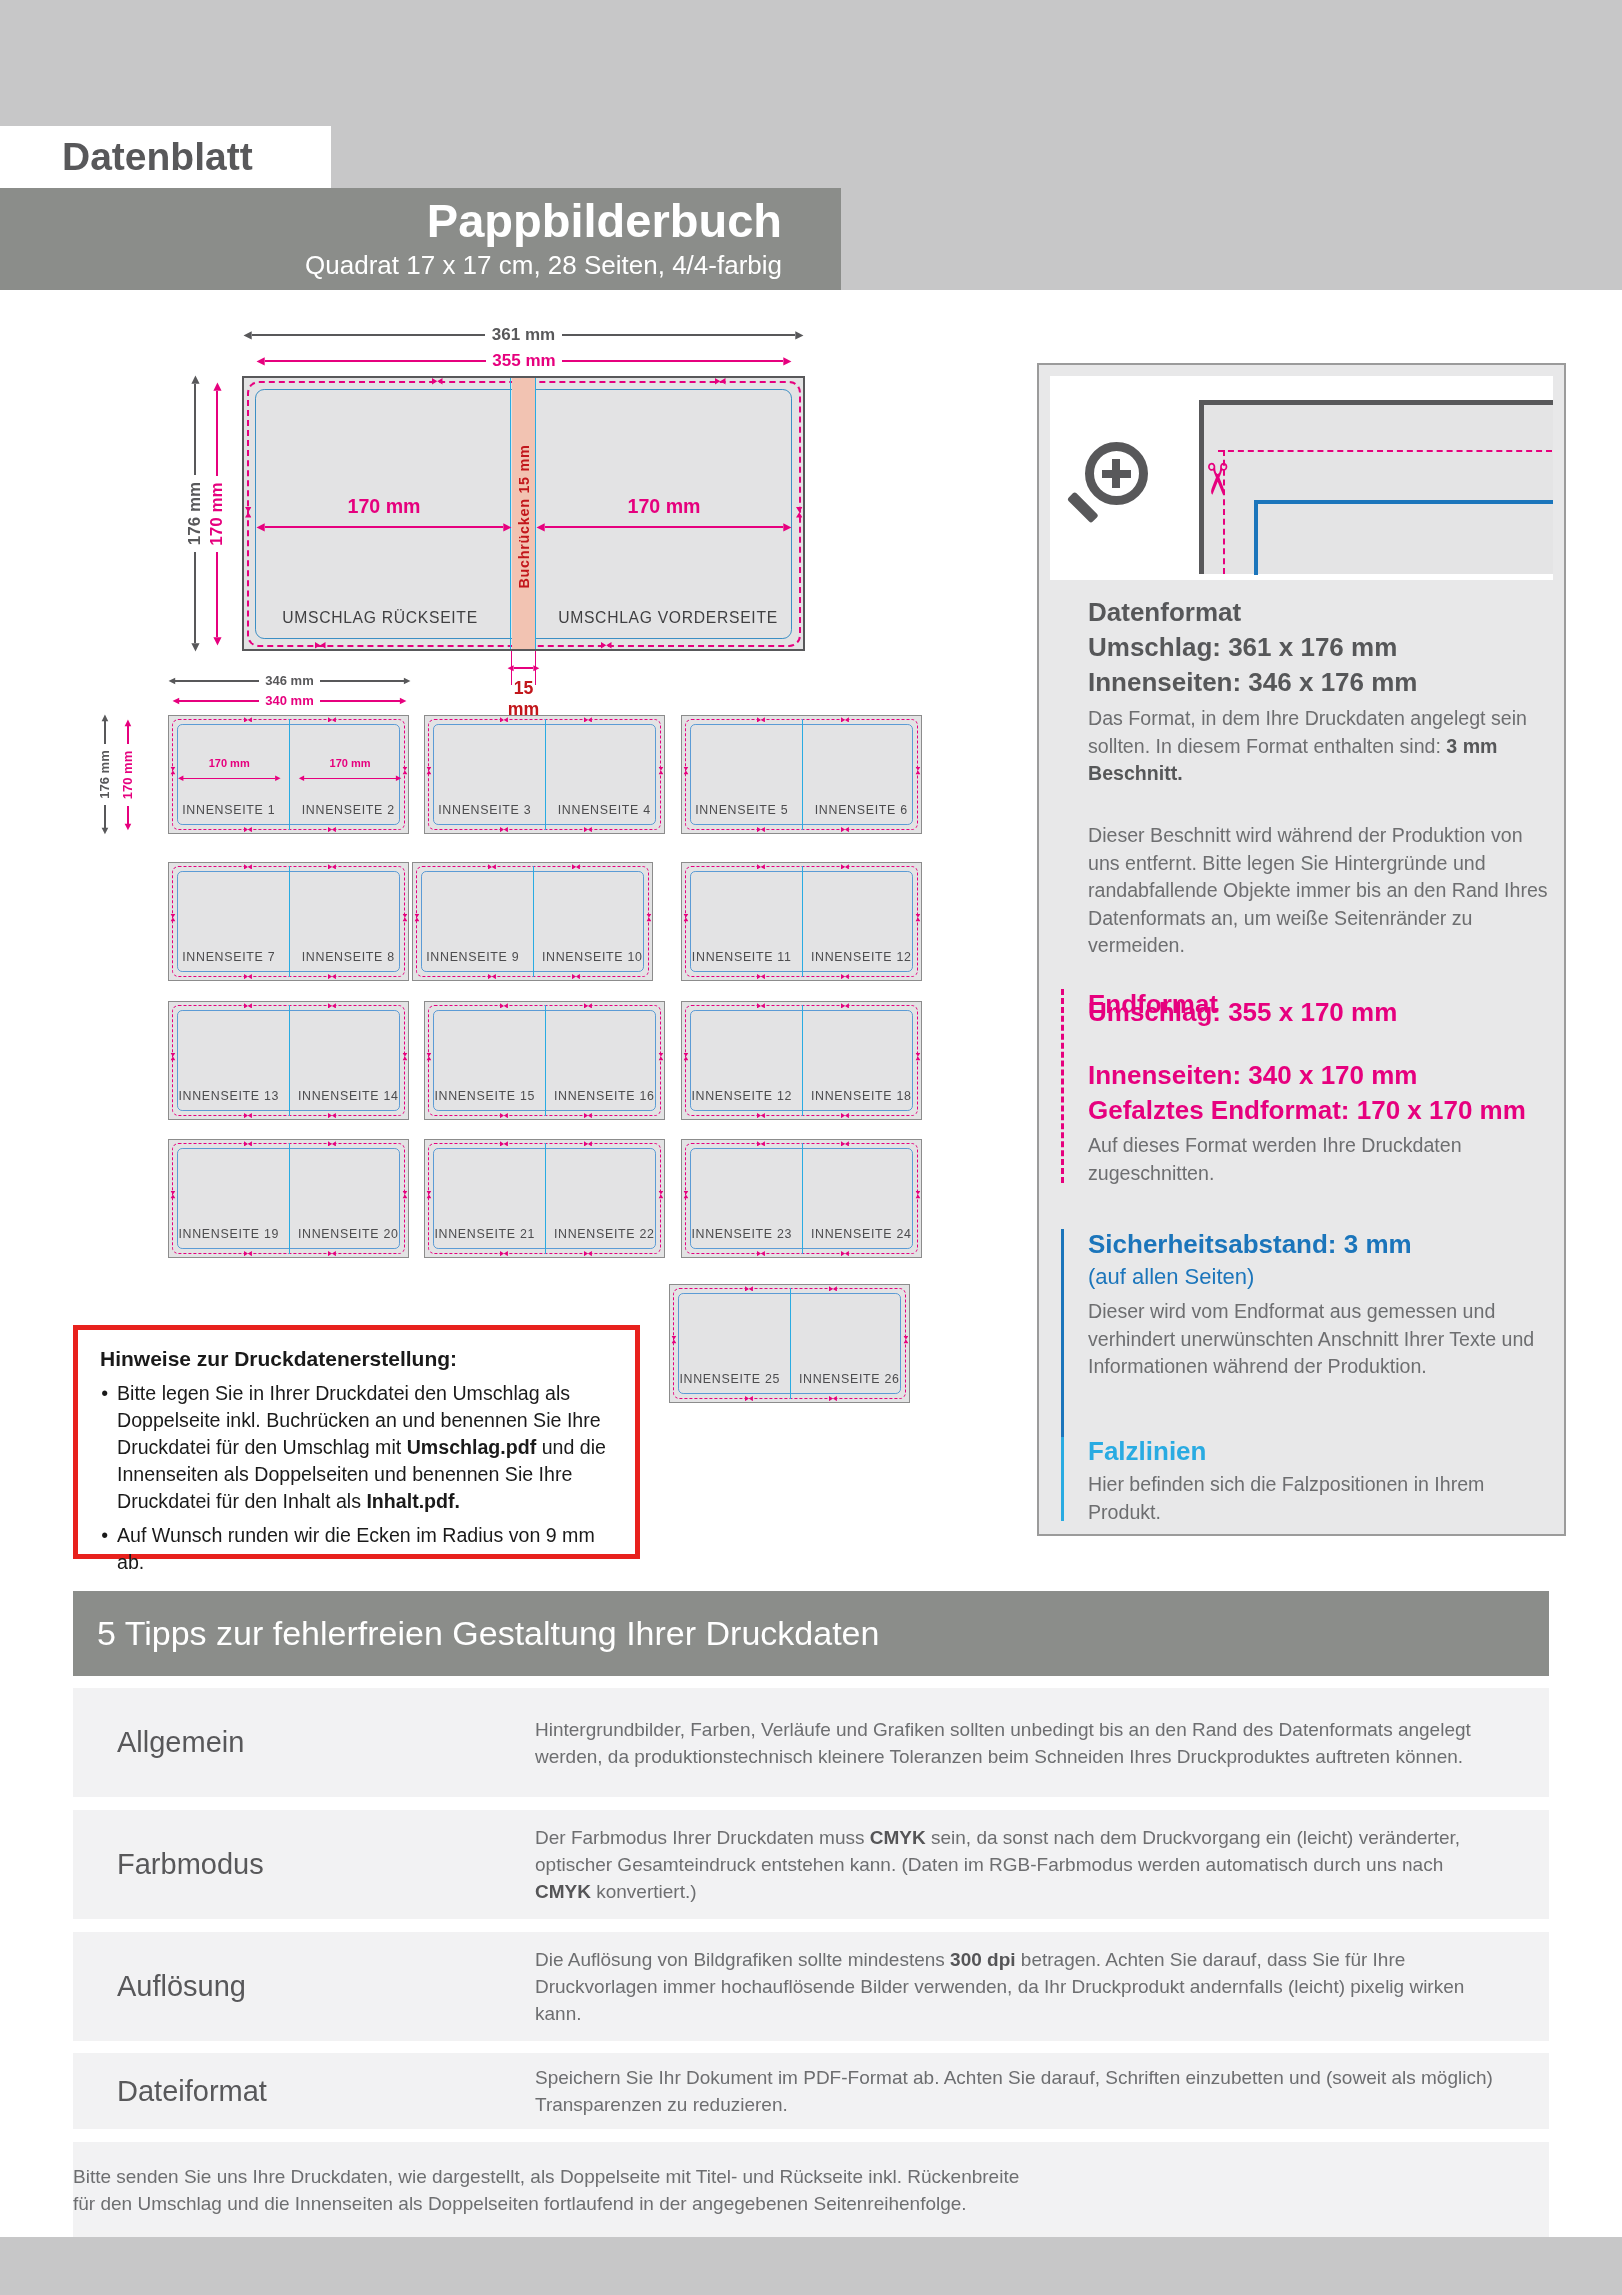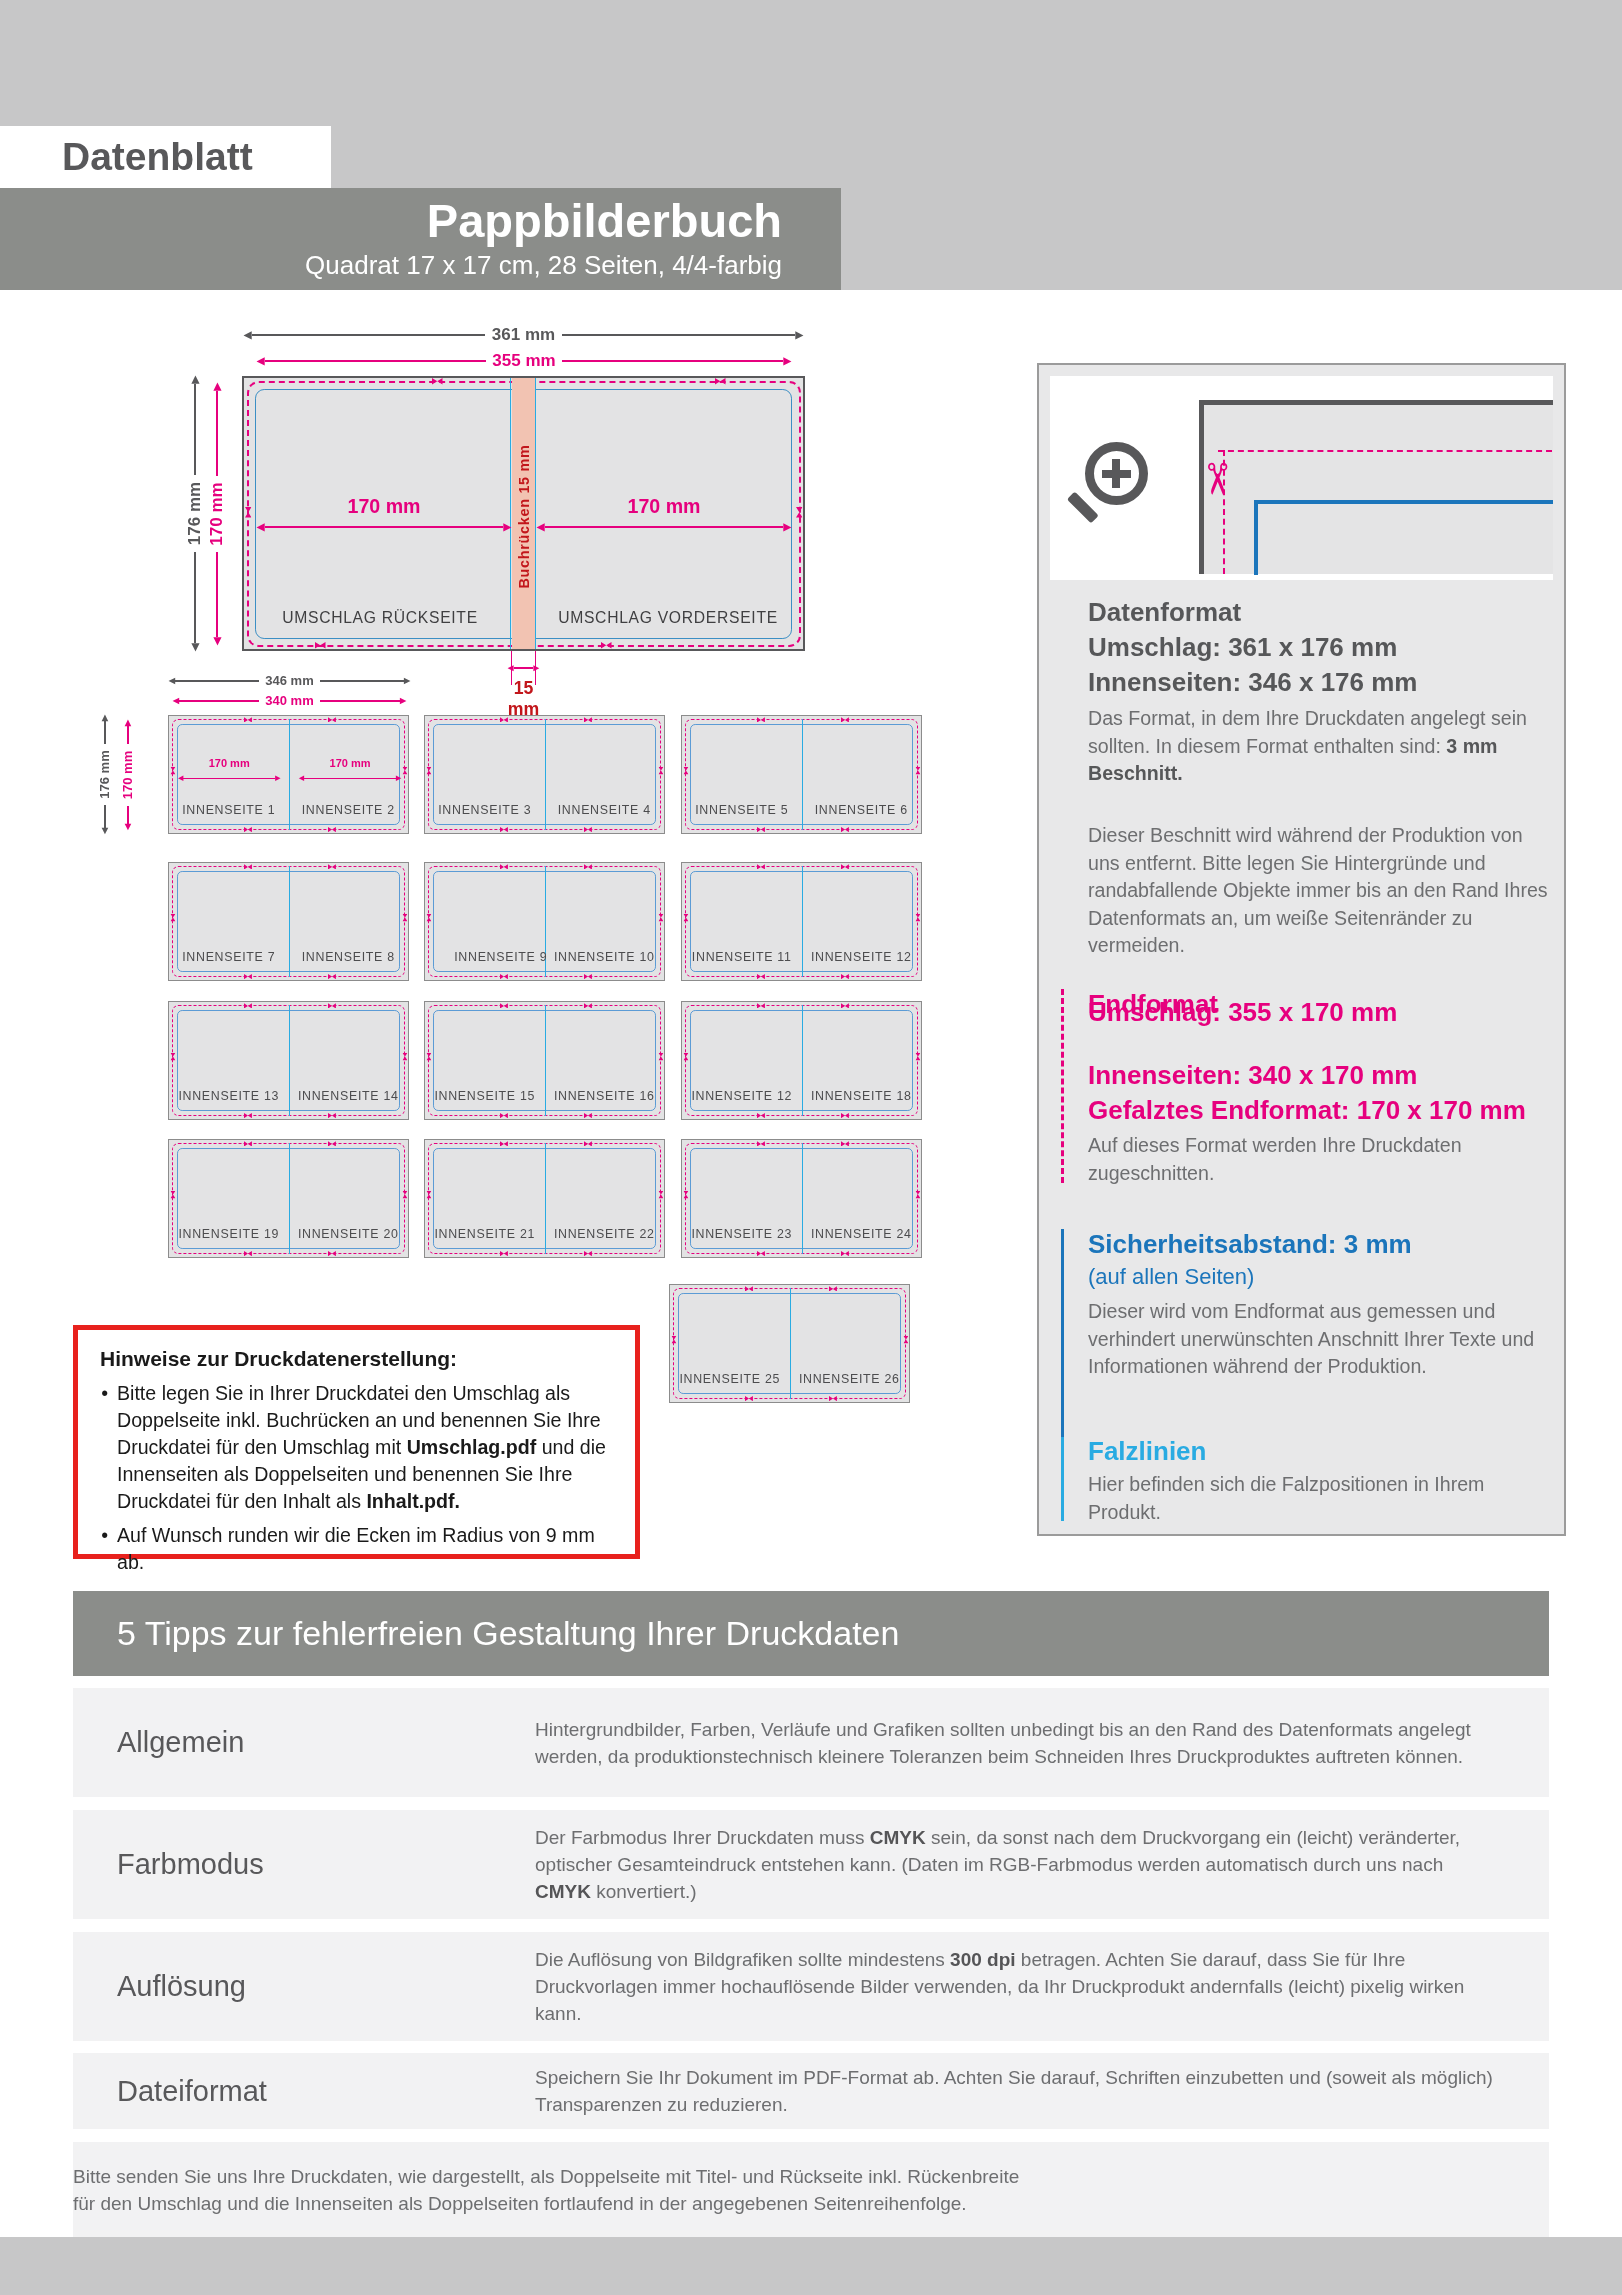--- a/index.html
+++ b/index.html
@@ -84,21 +84,21 @@
   .minidim .toplbl{position:absolute;left:50%;transform:translateX(-50%);top:-17px;font-size:11px;}
 
   
   .redbox{left:73px;top:1325px;width:567px;height:234px;border:5.9px solid #e8211d;background:#fff;box-sizing:border-box;padding:17px 22px;color:#1a1a1a;}
   .redbox h3{margin:0 0 9.2px 0;font-size:21px;}
   .redbox .bullet{position:relative;padding-left:17px;font-size:19.6px;line-height:27px;margin-bottom:6.5px;}
   .redbox .bullet::before{content:"•";position:absolute;left:1.3px;top:0;}
 
   
   .tipbanner{left:73px;top:1591px;width:1476px;height:85px;background:#8b8d8a;display:flex;align-items:center;}
-  .tipbanner span{padding-left:44px;font-size:34px;color:#ffffff;}
+  .tipbanner span{padding-left:24px;font-size:34px;color:#ffffff;}
   .tiprow{position:absolute;left:73px;width:1476px;background:#f2f2f3;display:flex;align-items:center;box-sizing:border-box;}
   .tiprow .lab{width:462px;box-sizing:border-box;padding-left:44px;font-size:29px;color:#58585a;flex-shrink:0;}
   .tiprow .txt{width:968px;font-size:19px;line-height:27px;color:#6d6e70;}
   .tiprow .txt .b{color:#555557;}
 
   .footer{left:0;top:2237px;width:1623px;height:59px;background:#c7c7c8;}
 </style>
 </head>
 <body>
 
@@ -267,21 +267,21 @@
       <div class="sp-fold"></div>
       <div class="bt sm" style="left: 75px; top: 1.3px; position: absolute;"></div>
       <div class="bt sm" style="left: 159px; top: 1.3px; position: absolute;"></div>
       <div class="bt sm" style="left: 75px; top: 111px; position: absolute;"></div>
       <div class="bt sm" style="left: 159px; top: 111px; position: absolute;"></div>
       <div class="bt sm vert" style="left: 0px; top: 52px; position: absolute;"></div>
       <div class="bt sm vert" style="left: 232px; top: 52px; position: absolute;"></div>
       <div class="sp-label">INNENSEITE 7</div>
       <div class="sp-label r">INNENSEITE 8</div>
     </div>
-    <div class="spread" style="left: 424px; top: 862px; padding-left: 16px;">
+    <div class="spread" style="left: 412px; top: 862px;">
       <div class="sp-end"></div>
       <div class="sp-safe"></div>
       <div class="sp-fold"></div>
       <div class="bt sm" style="left: 75px; top: 1.3px; position: absolute;"></div>
       <div class="bt sm" style="left: 159px; top: 1.3px; position: absolute;"></div>
       <div class="bt sm" style="left: 75px; top: 111px; position: absolute;"></div>
       <div class="bt sm" style="left: 159px; top: 111px; position: absolute;"></div>
       <div class="bt sm vert" style="left: 0px; top: 52px; position: absolute;"></div>
       <div class="bt sm vert" style="left: 232px; top: 52px; position: absolute;"></div>
       <div class="sp-label">INNENSEITE 9</div>

